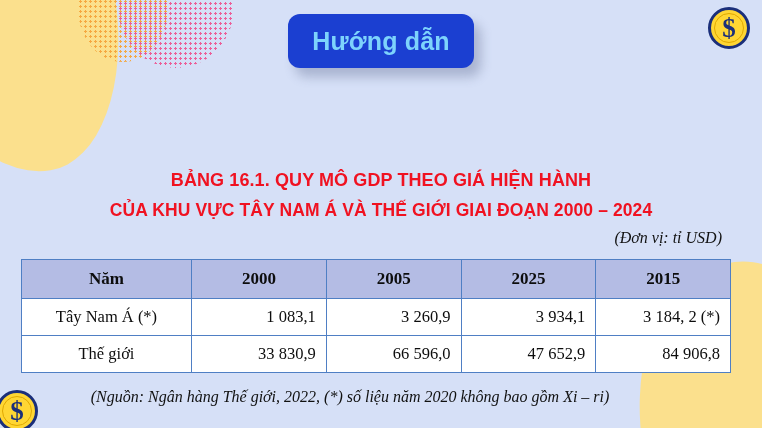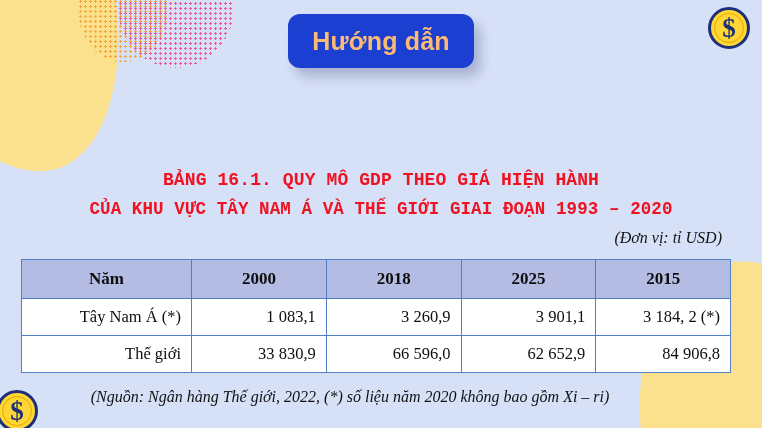--- a/index.html
+++ b/index.html
@@ -121,21 +121,21 @@
     width: 186px;
     height: 54px;
     background: #1b3fd1;
     border-radius: 12px;
     display: flex;
     align-items: center;
     justify-content: center;
     box-shadow: 7px 9px 11px rgba(80, 90, 130, .33);
   }
   #title-badge .badge-text {
-    color: #fdba74;
+    color: #7dd3fc;
     font-size: 25px;
     font-weight: bold;
     font-family: "Liberation Sans", sans-serif;
     letter-spacing: .2px;
   }
 
   
   #bullet-block {
     position: absolute;
     left: 28px;
@@ -160,21 +160,21 @@
     font-family: "Liberation Sans", sans-serif;
   }
 
   
   #table-title-block {
     position: absolute;
     left: 0;
     top: 170px;
     width: 762px;
     text-align: center;
-    font-family: Liberation Mono, monospace;
+    font-family: Liberation Sans, sans-serif;
     color: #f01221;
     font-weight: bold;
   }
   #table-title-line1 { font-size: 18px; letter-spacing: .1px; }
   #table-title-line2 { font-size: 17.5px; margin-top: 9px; letter-spacing: .1px; }
 
   #unit-note {
     position: absolute;
     top: 229px;
     right: 40px;
@@ -208,21 +208,21 @@
     text-align: center;
     font-size: 17px;
     height: 39px;
     margin-left: 48px;
   }
   #gdp-table tbody td {
     background: #ffffff;
     text-align: right;
   }
   #gdp-table tbody td.row-label {
-    text-align: right;
+    text-align: center;
     padding-left: 10px;
   }
   #gdp-table col.c0 { width: 170px; }
   #gdp-table col.c1, #gdp-table col.c2,
   #gdp-table col.c3, #gdp-table col.c4 { width: 134.75px; }
 
   
   #source-note {
     position: absolute;
     left: 0;
@@ -255,54 +255,54 @@
     <span class="dollar">$</span>
   </div>
 
   <div id="title-badge">
     <span class="badge-text">Hướng dẫn</span>
   </div>
 
 
   <div id="table-title-block">
     <div id="table-title-line1">BẢNG 16.1. QUY MÔ GDP THEO GIÁ HIỆN HÀNH</div>
-    <div id="table-title-line2">CỦA KHU VỰC TÂY NAM Á VÀ THẾ GIỚI GIAI ĐOẠN 1993 – 2020</div>
+    <div id="table-title-line2">CỦA KHU VỰC TÂY NAM Á VÀ THẾ GIỚI GIAI ĐOẠN 2000 – 2024</div>
   </div>
   <div id="unit-note">(Đơn vị: tỉ USD)</div>
 
   <table id="gdp-table">
     <colgroup>
       <col class="c0">
         <col class="c1">
         <col class="c2">
         <col class="c3">
         <col class="c4">
     </colgroup>
     <thead>
       <tr>
         <th>Năm</th>
         <th>2000</th>
-        <th>2018</th>
+        <th>2005</th>
         <th>2025</th>
         <th>2015</th>
       </tr>
     </thead>
     <tbody>
       <tr>
         <td class="row-label">Tây Nam Á (*)</td>
         <td>1 083,1</td>
         <td>3 260,9</td>
-        <td>3 901,1</td>
+        <td>3 934,1</td>
         <td>3 184, 2 (*)</td>
       </tr>
       <tr>
         <td class="row-label">Thế giới</td>
         <td>33 830,9</td>
         <td>66 596,0</td>
-        <td>62 652,9</td>
+        <td>47 652,9</td>
         <td>84 906,8</td>
       </tr>
     </tbody>
   </table>
 
   <div id="source-note">(Nguồn: Ngân hàng Thế giới, 2022, (*) số liệu năm 2020 không bao gồm Xi – ri)</div>
 
 </div>
 
 </body></html>

